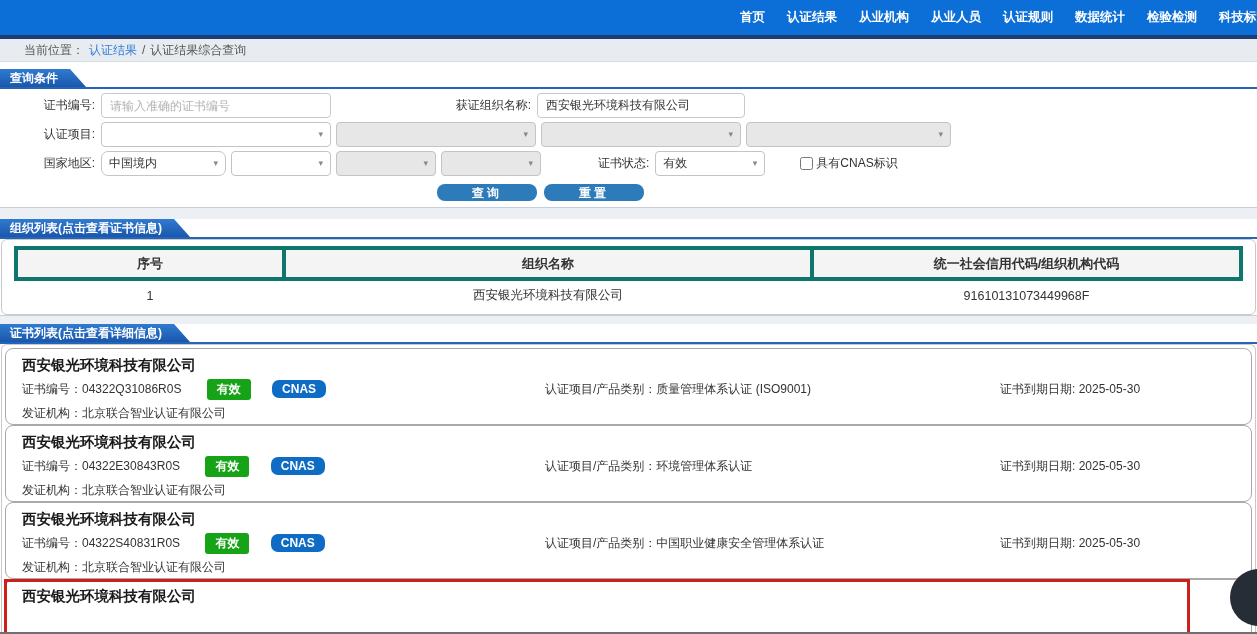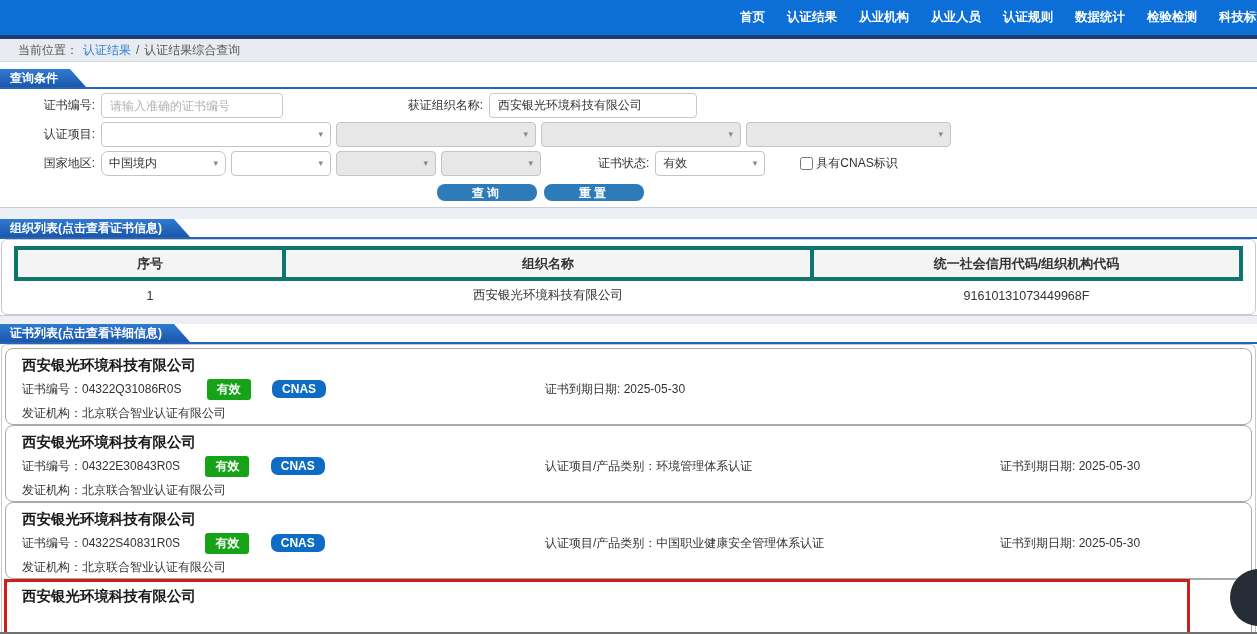--- a/index.html
+++ b/index.html
@@ -7,21 +7,21 @@
     width:1257px;height:634px;overflow:hidden;position:relative;background:#fff;
     font-family:"Liberation Sans","DejaVu Sans",sans-serif;font-size:12px;color:#333;
   }
   
   .nav{height:35px;background:#0b6fd7;display:flex;align-items:center;gap:22px;
        padding-left:740px;overflow:hidden;white-space:nowrap;}
   .nav span{color:#fff;font-weight:bold;font-size:12.5px;flex:0 0 auto;cursor:pointer;}
   .nav-strip{height:4px;background:#1d3c72;}
   
   .breadcrumb{height:22px;background:#e8ecf1;border-bottom:1px solid #d8dde3;
-      display:flex;align-items:center;padding-left:18px;gap:5px;color:#555;}
+      display:flex;align-items:center;padding-left:24px;gap:5px;color:#555;}
   .breadcrumb .link{color:#2f7ed8;cursor:pointer;}
   
   .tab-row{border-bottom:2px solid #2465b8;display:flex;}
   .tab{background:linear-gradient(180deg,#2f7bd0,#1a57ac);color:#fff;font-weight:bold;
       font-size:12px;height:18px;line-height:18px;padding:0 28px 0 10px;
       clip-path:polygon(0 0,calc(100% - 16px) 0,100% 100%,0 100%);}
   .mt7{margin-top:7px;}
   
   .form{padding:0 0;}
   .frow{display:flex;align-items:center;margin-top:4px;}
@@ -89,21 +89,21 @@
   <span>认证结果综合查询</span>
 </div>
 
 <div class="tab-row mt7">
   <div class="tab">查询条件</div>
 </div>
 
 <div class="form">
   <div class="frow">
     <span class="flabel">证书编号:</span>
-    <input class="inp" style="width: 182px;" placeholder="请输入准确的证书编号">
+    <input class="inp" style="width: 230px;" placeholder="请输入准确的证书编号">
     <span class="flabel" style="width:200px;">获证组织名称:</span>
     <input class="inp" style="width: 208px;" value="西安银光环境科技有限公司">
   </div>
   <div class="frow">
     <span class="flabel">认证项目:</span>
     <div class="sel" style="width:230px;">
       <span></span>
       <span class="arrow">▾</span>
     </div>
     <div class="sel disabled ml5" style="width:200px;">
@@ -191,20 +191,23 @@
 
   <div class="card">
     <div class="title">西安银光环境科技有限公司</div>
     <div class="line2">
       <span>
         <span>证书编号：</span><span>04322Q31086R0S</span>
         <span class="badge-valid">有效</span>
         <span class="badge-cnas">CNAS</span>
       </span>
       <span>
+        <span>认证项目/产品类别：</span><span>质量管理体系认证 (ISO9001)</span>
+      </span>
+      <span>
         <span>证书到期日期: </span><span>2025-05-30</span>
       </span>
     </div>
     <div class="line3">
       <span>发证机构：</span><span>北京联合智业认证有限公司</span>
     </div>
   </div>
 
   <div class="card">
     <div class="title">西安银光环境科技有限公司</div>

